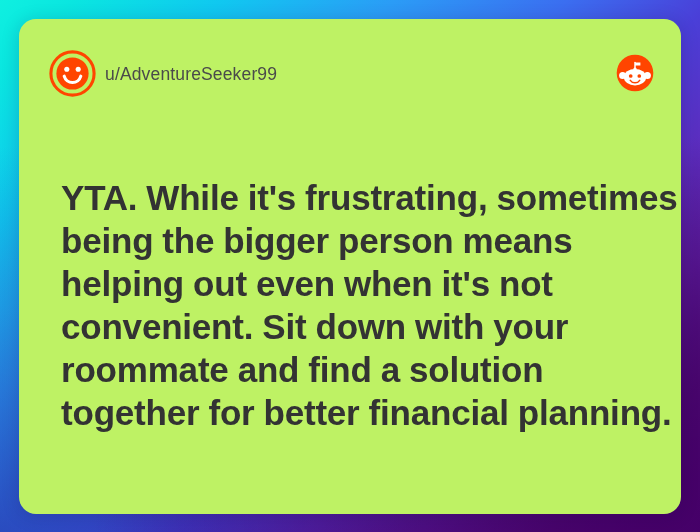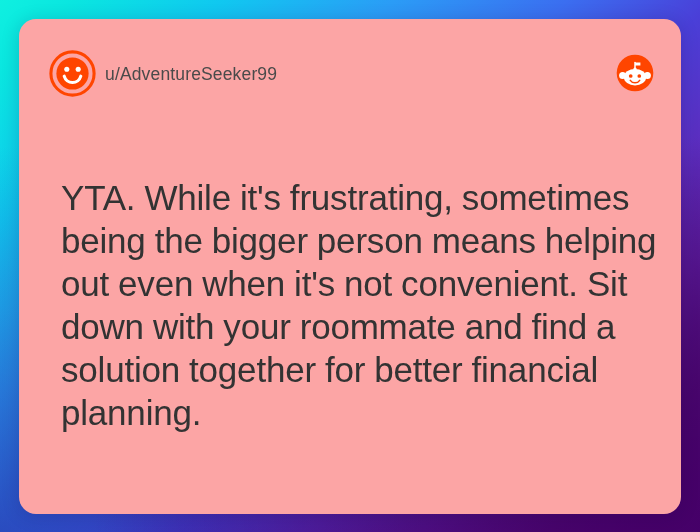--- a/index.html
+++ b/index.html
@@ -45,21 +45,21 @@
       radial-gradient(120% 110% at 0% 100%, rgba(30,40,150,0.55) 0%, rgba(30,40,150,0.18) 38%, rgba(30,40,150,0) 66%);
   }
 
   
   #card {
     position: absolute;
     left: 19px;
     top: 19px;
     width: 662px;
     height: 495px;
-    background: #fca5a5;
+    background: #bef264;
     border-radius: 17px;
     box-shadow: 0 2px 18px rgba(20, 10, 60, 0.18);
     overflow: hidden;
   }
 
   
   #card-header {
     position: absolute;
     left: 0;
     top: 0;
@@ -99,21 +99,21 @@
   
   #comment-body {
     position: absolute;
     left: 42px;
     top: 157px;
     width: 620px;
     font-size: 35px;
     line-height: 43px;
     color: #333333;
     letter-spacing: -0.2px;
-    font-weight: 400;
+    font-weight: 700;
     word-spacing: -0.5px;
   }
 </style>
 </head>
 <body>
 
 <div id="stage">
 
   <div id="backdrop"></div>
   <div id="backdrop-overlay"></div>

